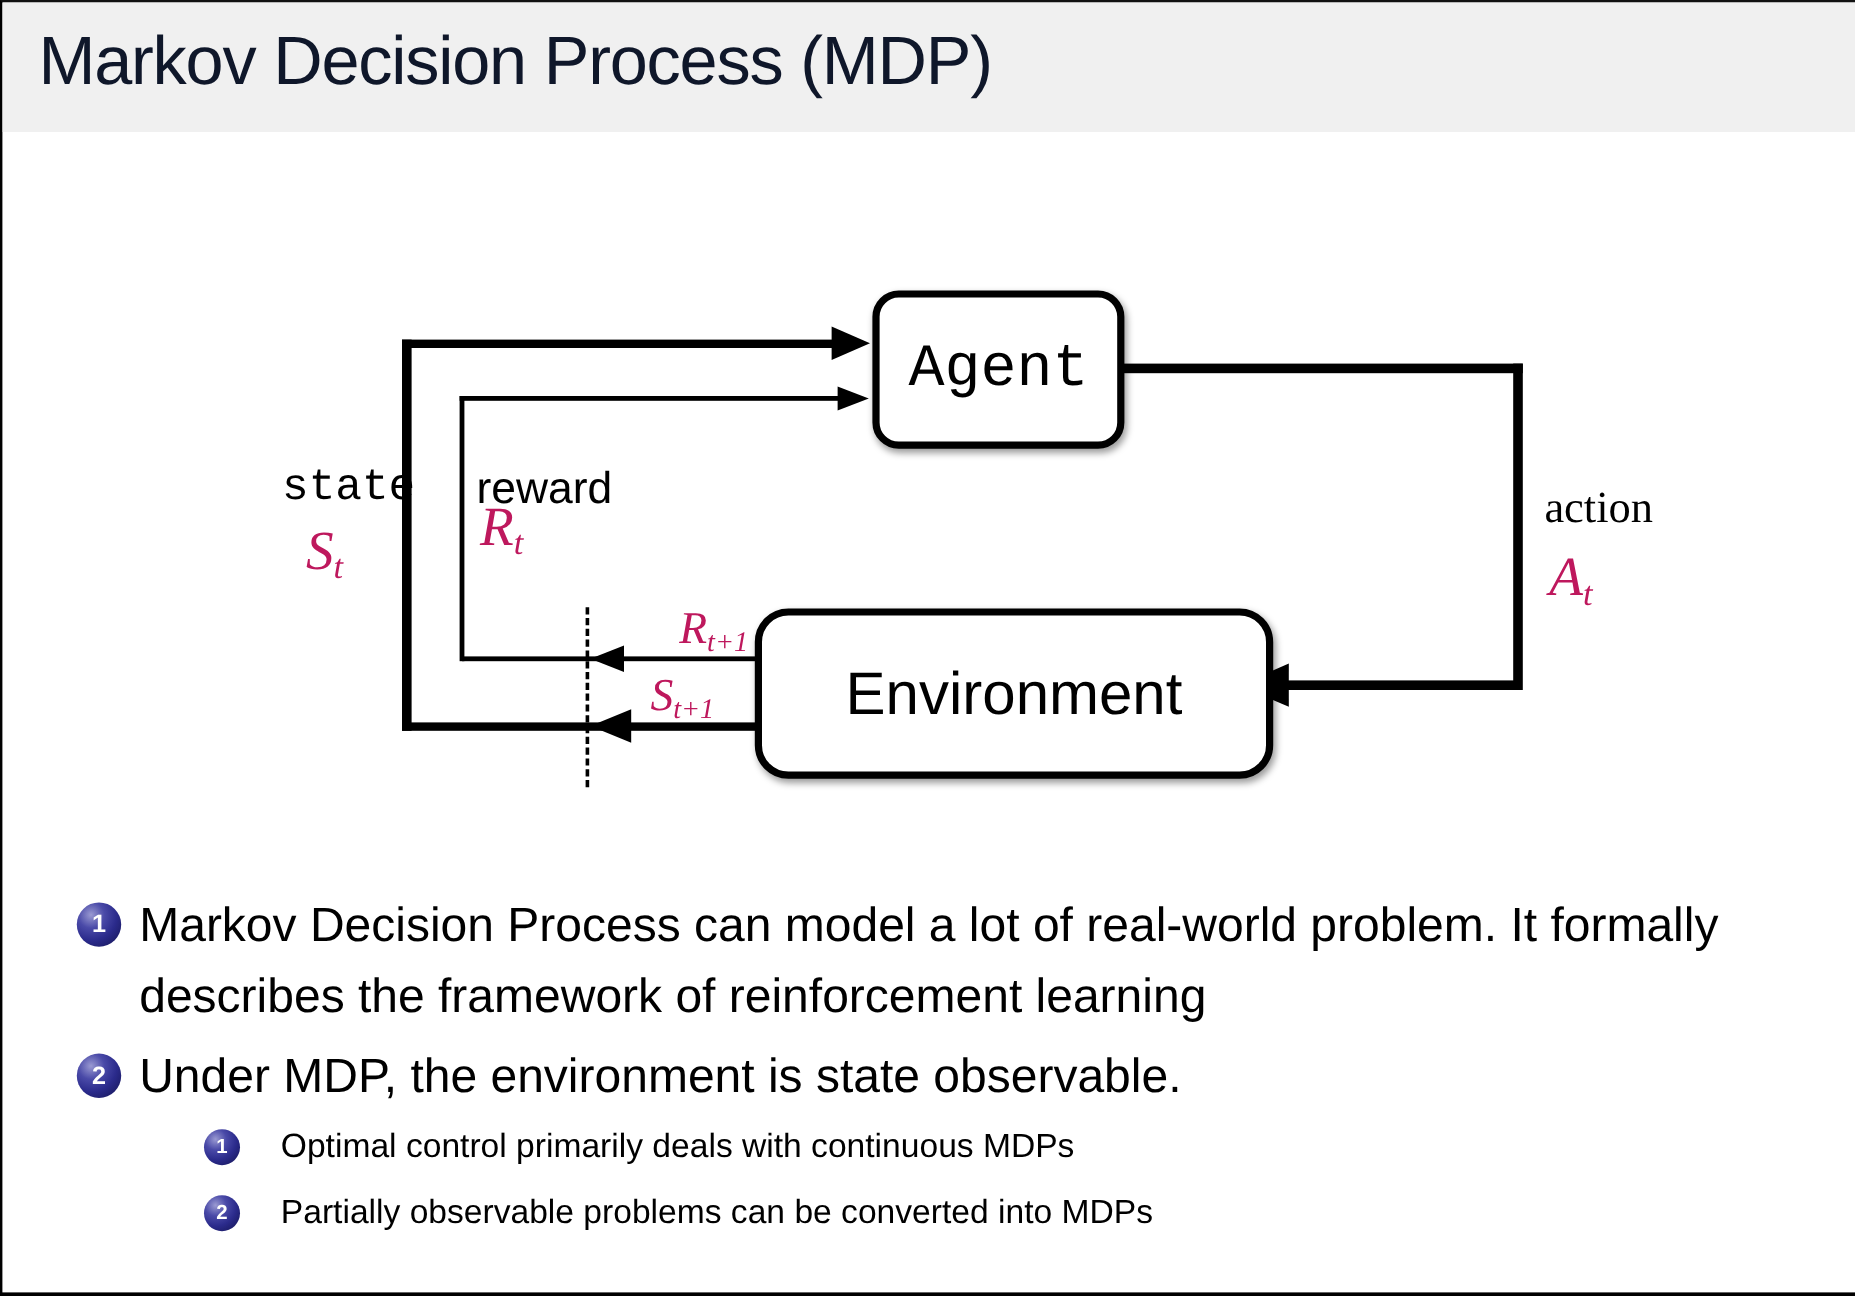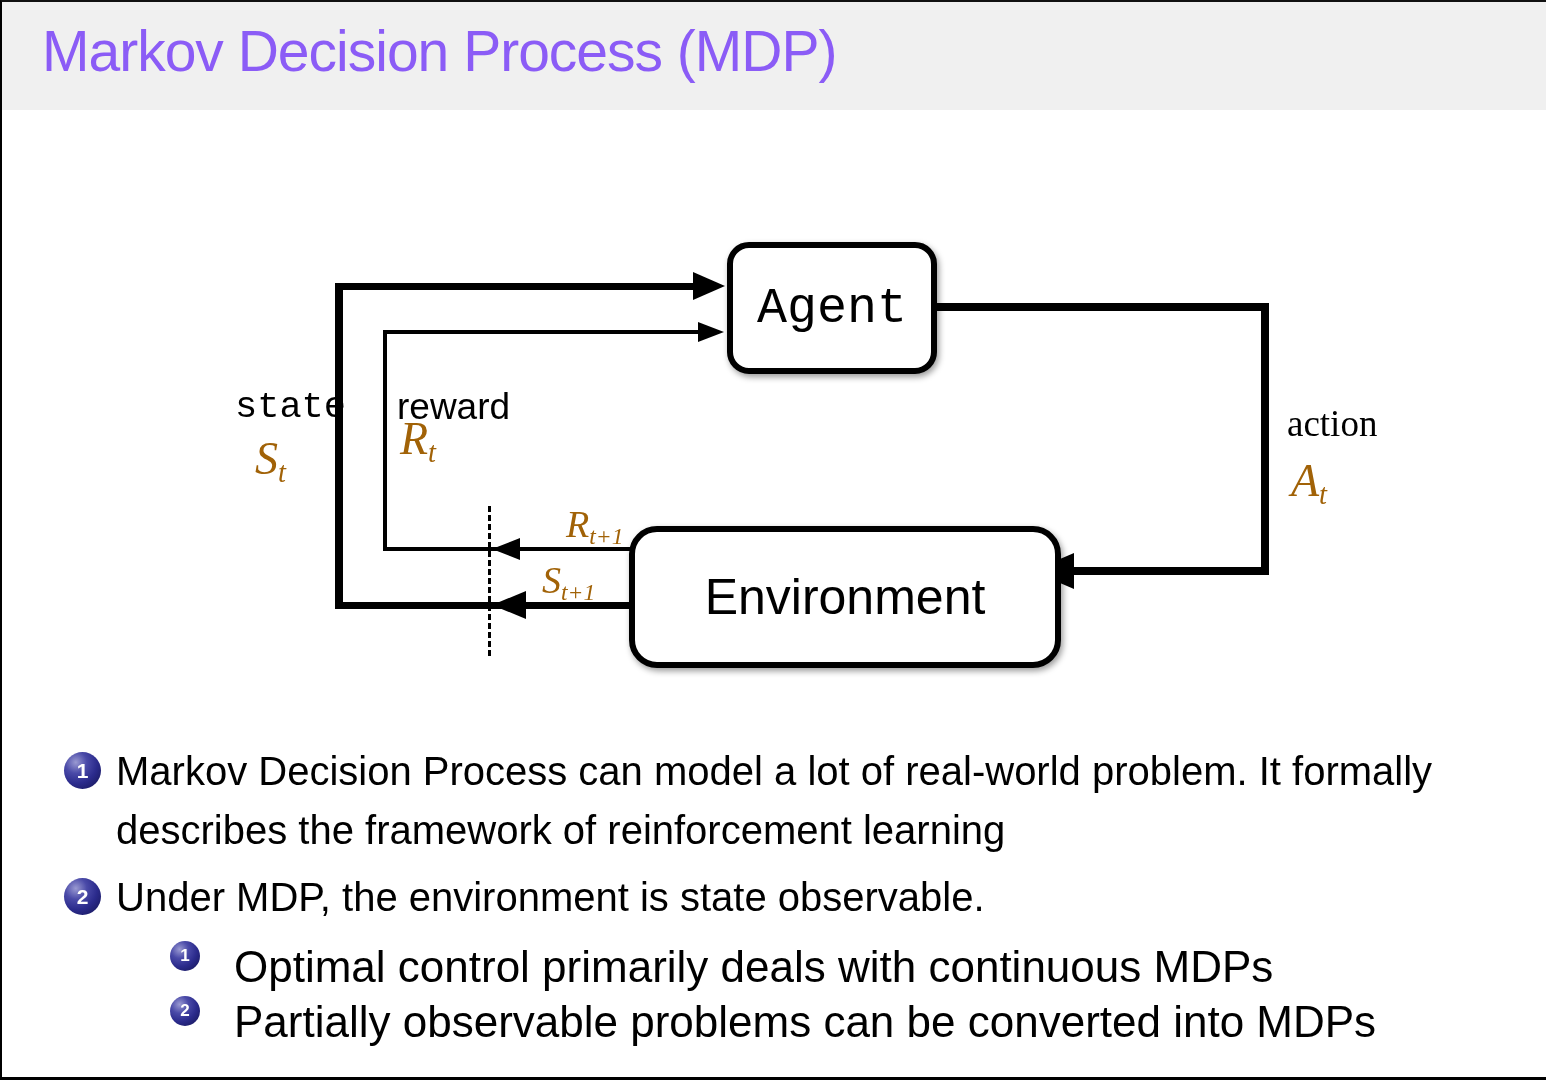--- a/index.html
+++ b/index.html
@@ -14,58 +14,58 @@
     overflow:hidden;
     font-family:"Liberation Sans","DejaVu Sans",sans-serif;
     color:#000;
   }
   
   .title-band{
     position:absolute;left:0;top:0;width:1546px;height:108px;
     background:#f0f0f0;
   }
   .title-band h1{
-    margin:0;position:absolute;left:40px;top:16px;
-    font-size:57px;font-weight:500;letter-spacing:-1px;color:#8b5cf6;
+    margin:0;position:absolute;left:30px;top:16px;
+    font-size:57px;font-weight:500;letter-spacing:-1px;color:#0f172a;
   }
   
   .hline,.vline{position:absolute;background:#000;}
   .dashedline{position:absolute;width:0;border-left:3px dashed #000;}
   .arrow{position:absolute;width:0;height:0;}
   .arrow.r-thick{border-top:14px solid transparent;border-bottom:14px solid transparent;border-left:32px solid #000;}
   .arrow.r-thin {border-top:10px solid transparent;border-bottom:10px solid transparent;border-left:26px solid #000;}
   .arrow.l-thin {border-top:11px solid transparent;border-bottom:11px solid transparent;border-right:28px solid #000;}
   .arrow.l-thick{border-top:14px solid transparent;border-bottom:14px solid transparent;border-right:34px solid #000;}
   .arrow.l-big  {border-top:18px solid transparent;border-bottom:18px solid transparent;border-right:42px solid #000;}
   .node{
     position:absolute;background:#fff;border:6px solid #000;
     box-sizing:border-box;display:flex;align-items:center;justify-content:center;
     font-size:50px;color:#000;
     box-shadow:2px 3px 6px rgba(0,0,0,0.40);
   }
   .node.agent{left:725px;top:240px;width:210px;height:132px;border-radius:22px;font-family:Liberation Mono, monospace;}
-  .node.env{left:627px;top:524px;width:432px;height:142px;border-radius:28px;}
+  .node.env{left:627px;top:505px;width:432px;height:142px;border-radius:28px;}
   .dlabel{position:absolute;font-size:37px;color:#000;}
-  .mathsym{position:absolute;font-family:"Liberation Serif","DejaVu Serif",serif;font-style:italic;color:#a16207;}
+  .mathsym{position:absolute;font-family:"Liberation Serif","DejaVu Serif",serif;font-style:italic;color:#be185d;}
   .mathsym .sub{font-size:0.62em;vertical-align:-0.28em;letter-spacing:0;}
   .m-big{font-size:46px;}
   .m-small{font-size:38px;}
   
   .bullet{position:absolute;display:flex;align-items:flex-start;}
   .ball{
     border-radius:50%;flex:0 0 auto;
     background:radial-gradient(circle at 32% 28%, #9a9ad2 0%, #4a4aa8 30%, #2b2b8c 58%, #12124e 100%);
     color:#fff;display:flex;align-items:center;justify-content:center;
     font-weight:bold;
   }
   .ball.lvl1{width:37px;height:37px;font-size:21px;margin-top:10px;}
   .ball.lvl2{width:30px;height:30px;font-size:17px;margin-top:7px;}
   .btext{font-size:40px;line-height:1.48;color:#000;margin-left:15px;}
   .btext.wrap{width:1380px;}
-  .btext.sub2{font-size:44px;margin-left:34px;}
+  .btext.sub2{font-size:28px;margin-left:34px;}
 </style>
 </head>
 <body>
 
 <div class="slide">
 
   <div class="title-band">
     <h1>Markov Decision Process (MDP)</h1>
   </div>
 

